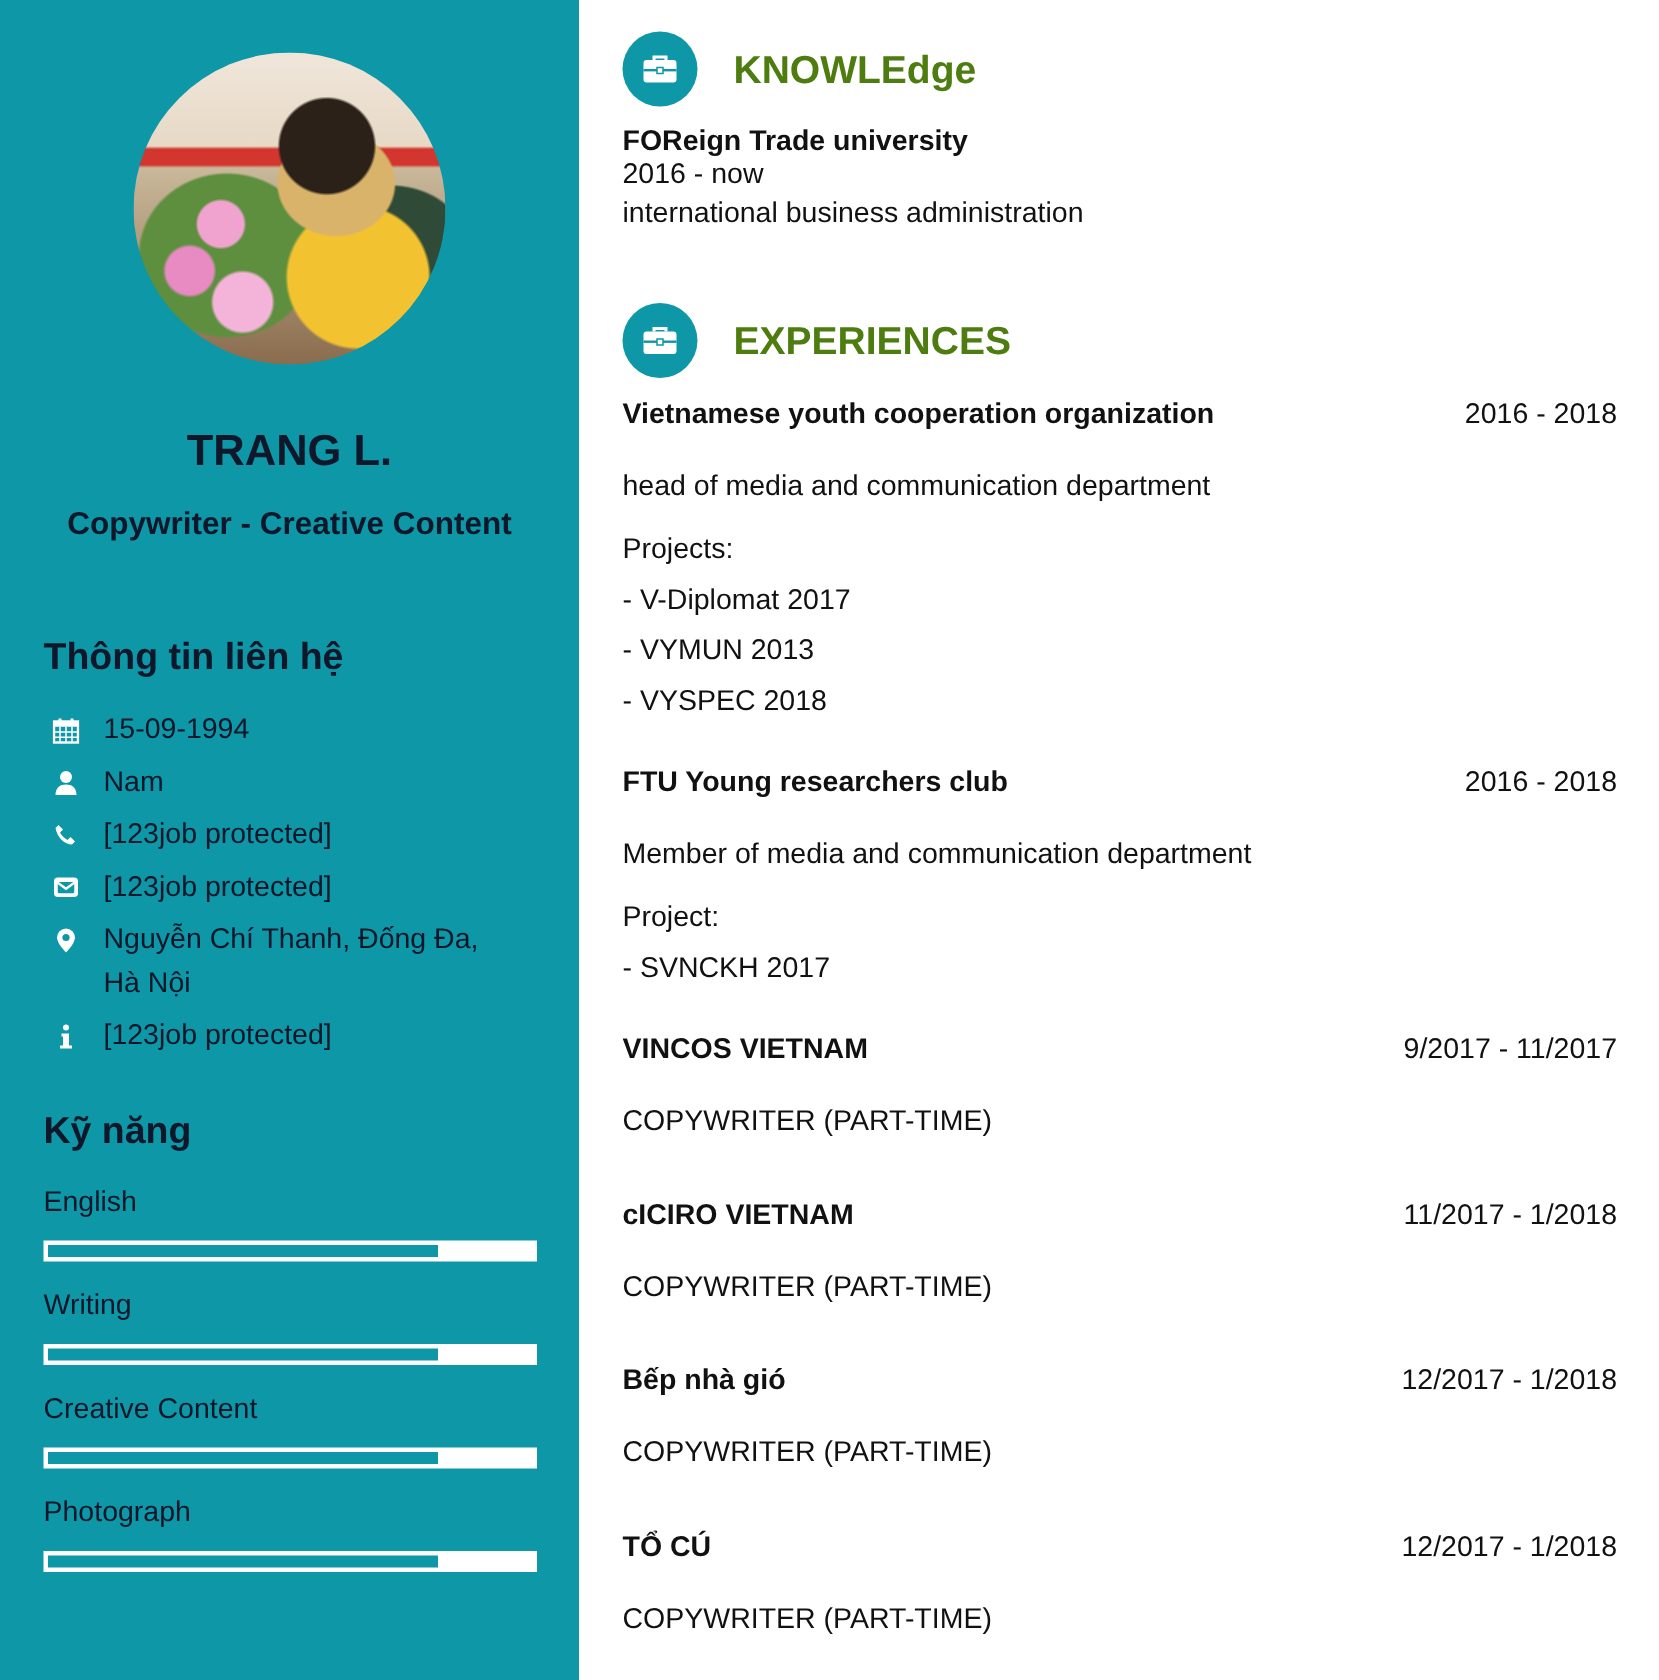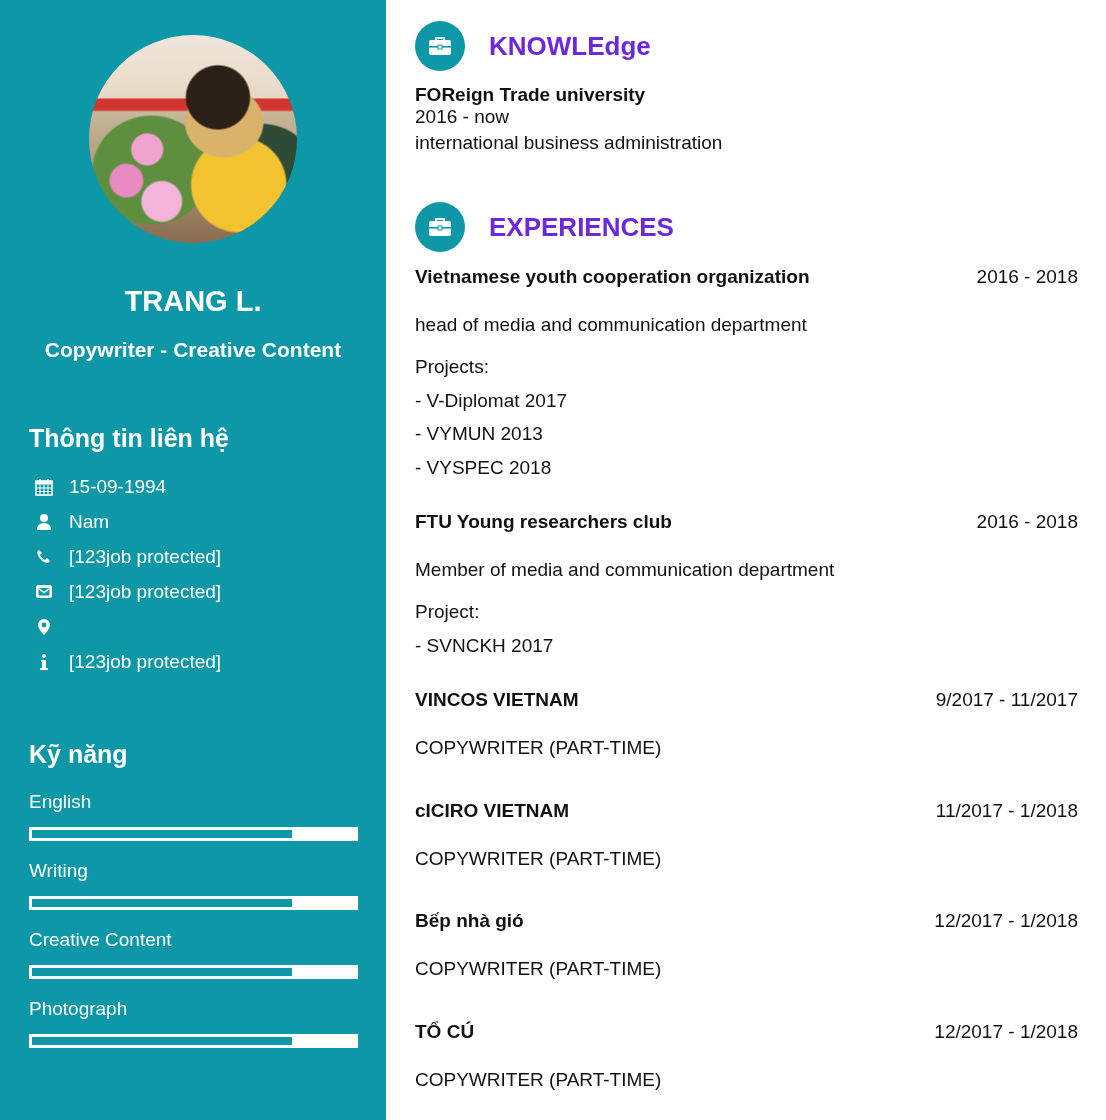--- a/index.html
+++ b/index.html
@@ -6,21 +6,21 @@
   body {
     width: 1106px; height: 1120px; overflow: hidden;
     background: #ffffff;
     font-family: "Liberation Sans", sans-serif;
     position: relative;
   }
   .sidebar {
     position: absolute; left: 0; top: 0;
     width: 386px; height: 1120px;
     background: #0e97a6;
-    color: #ffffff;
+    color: #0f172a;
   }
   .avatar {
     position: absolute; left: 89px; top: 35px;
     width: 208px; height: 208px; border-radius: 50%;
     overflow: hidden;
     background:
       radial-gradient(circle at 62% 30%, #2b2118 0 16%, transparent 17%),
       radial-gradient(ellipse at 65% 42%, #d9b36a 0 20%, transparent 21%),
       radial-gradient(ellipse at 72% 72%, #f2c230 0 22%, transparent 23%),
       radial-gradient(ellipse at 82% 60%, #2f4a36 0 20%, transparent 21%),
@@ -60,21 +60,21 @@
   .skill-fill {
     position: absolute; left: 3px; top: 3px; height: 8px; background: #0e97a6;
   }
   .main { position: absolute; left: 415px; top: 0; width: 663px; }
   .section-head { position: absolute; left: 0; display: flex; align-items: center; }
   .section-icon {
     width: 50px; height: 50px; border-radius: 50%; background: #0e97a6;
     display: flex; align-items: center; justify-content: center;
   }
   .section-title {
-    margin-left: 24px; font-size: 26px; font-weight: bold; color: #6d28d9;
+    margin-left: 24px; font-size: 26px; font-weight: bold; color: #4d7c0f;
   }
   .entry-row {
     position: absolute; left: 0; width: 663px;
     display: flex; justify-content: space-between; font-size: 19px;
   }
   .entry-name { font-weight: bold; color: #111; }
   .entry-date { color: #111; }
   .line { position: absolute; left: 0; font-size: 19px; color: #111; white-space: nowrap; }
 </style>
 </head>
@@ -127,20 +127,21 @@
       </span>
       <span>[123job protected]</span>
     </div>
     <div class="contact-row">
       <span class="ico">
         <svg width="14" height="18" viewBox="0 0 14 18">
             <path d="M7 1a6 6 0 0 1 6 6c0 4-6 10-6 10S1 11 1 7a6 6 0 0 1 6-6z" fill="#fff"></path>
             <circle cx="7" cy="7" r="2.4" fill="#0e97a6"></circle>
           </svg>
       </span>
+      <span style="width:270px;">Nguyễn Chí Thanh, Đống Đa, Hà Nội</span>
     </div>
     <div class="contact-row">
       <span class="ico">
         <svg width="10" height="18" viewBox="0 0 10 18">
             <circle cx="5" cy="3" r="2" fill="#fff"></circle>
             <path d="M2 7h5v8h2v2H1v-2h2V9H2z" fill="#fff"></path>
           </svg>
       </span>
       <span>[123job protected]</span>
     </div>

